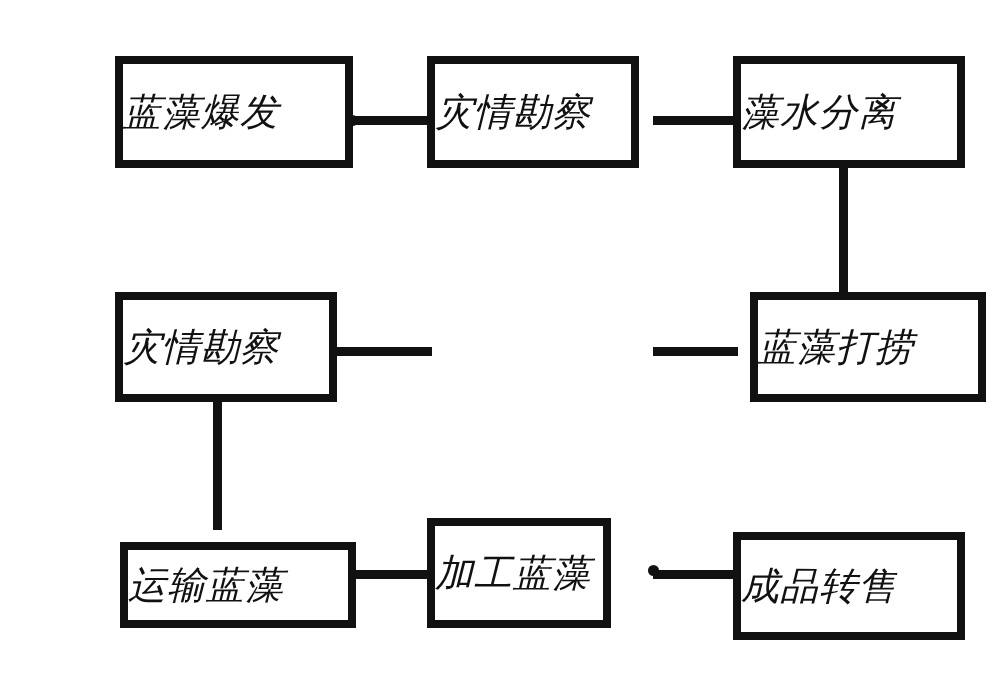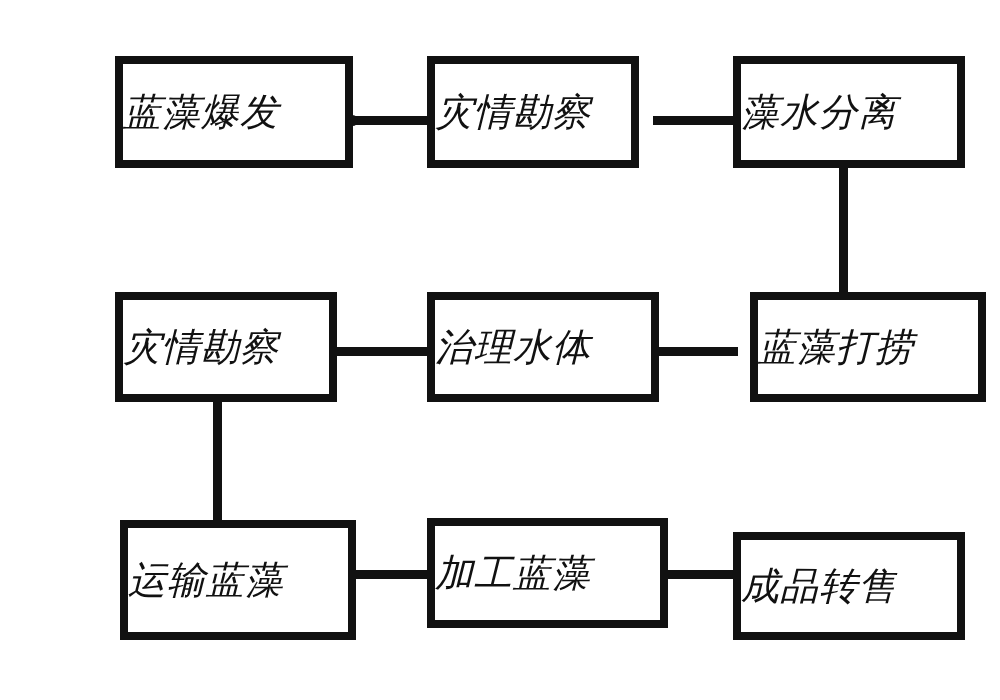--- a/index.html
+++ b/index.html
@@ -82,33 +82,30 @@
   </div>
 
   <div class="node" style="left:733px; top:56px; width:232px; height:112px;">
     <span class="node-label">藻水分离</span>
   </div>
 
   <div class="node" style="left:115px; top:292px; width:222px; height:110px;">
     <span class="node-label">灾情勘察</span>
   </div>
 
-  <div class="node" style="left:427px; top:292px; width:232px; height:110px;">
-    <span class="node-label">治理水体</span>
-  </div>
 
   <div class="node" style="left:750px; top:292px; width:236px; height:110px;">
     <span class="node-label">蓝藻打捞</span>
   </div>
 
-  <div class="node" style="left:120px; top:520px; width:236px; height:120px;">
+  <div class="node" style="left:120px; top:542px; width:236px; height:86px;">
     <span class="node-label">运输蓝藻</span>
   </div>
 
-  <div class="node" style="left:427px; top:518px; width:241px; height:110px;">
+  <div class="node" style="left:427px; top:518px; width:184px; height:110px;">
     <span class="node-label">加工蓝藻</span>
   </div>
 
   <div class="node" style="left:733px; top:532px; width:232px; height:108px;">
     <span class="node-label">成品转售</span>
   </div>
 
 </div>
 
 </body></html>

